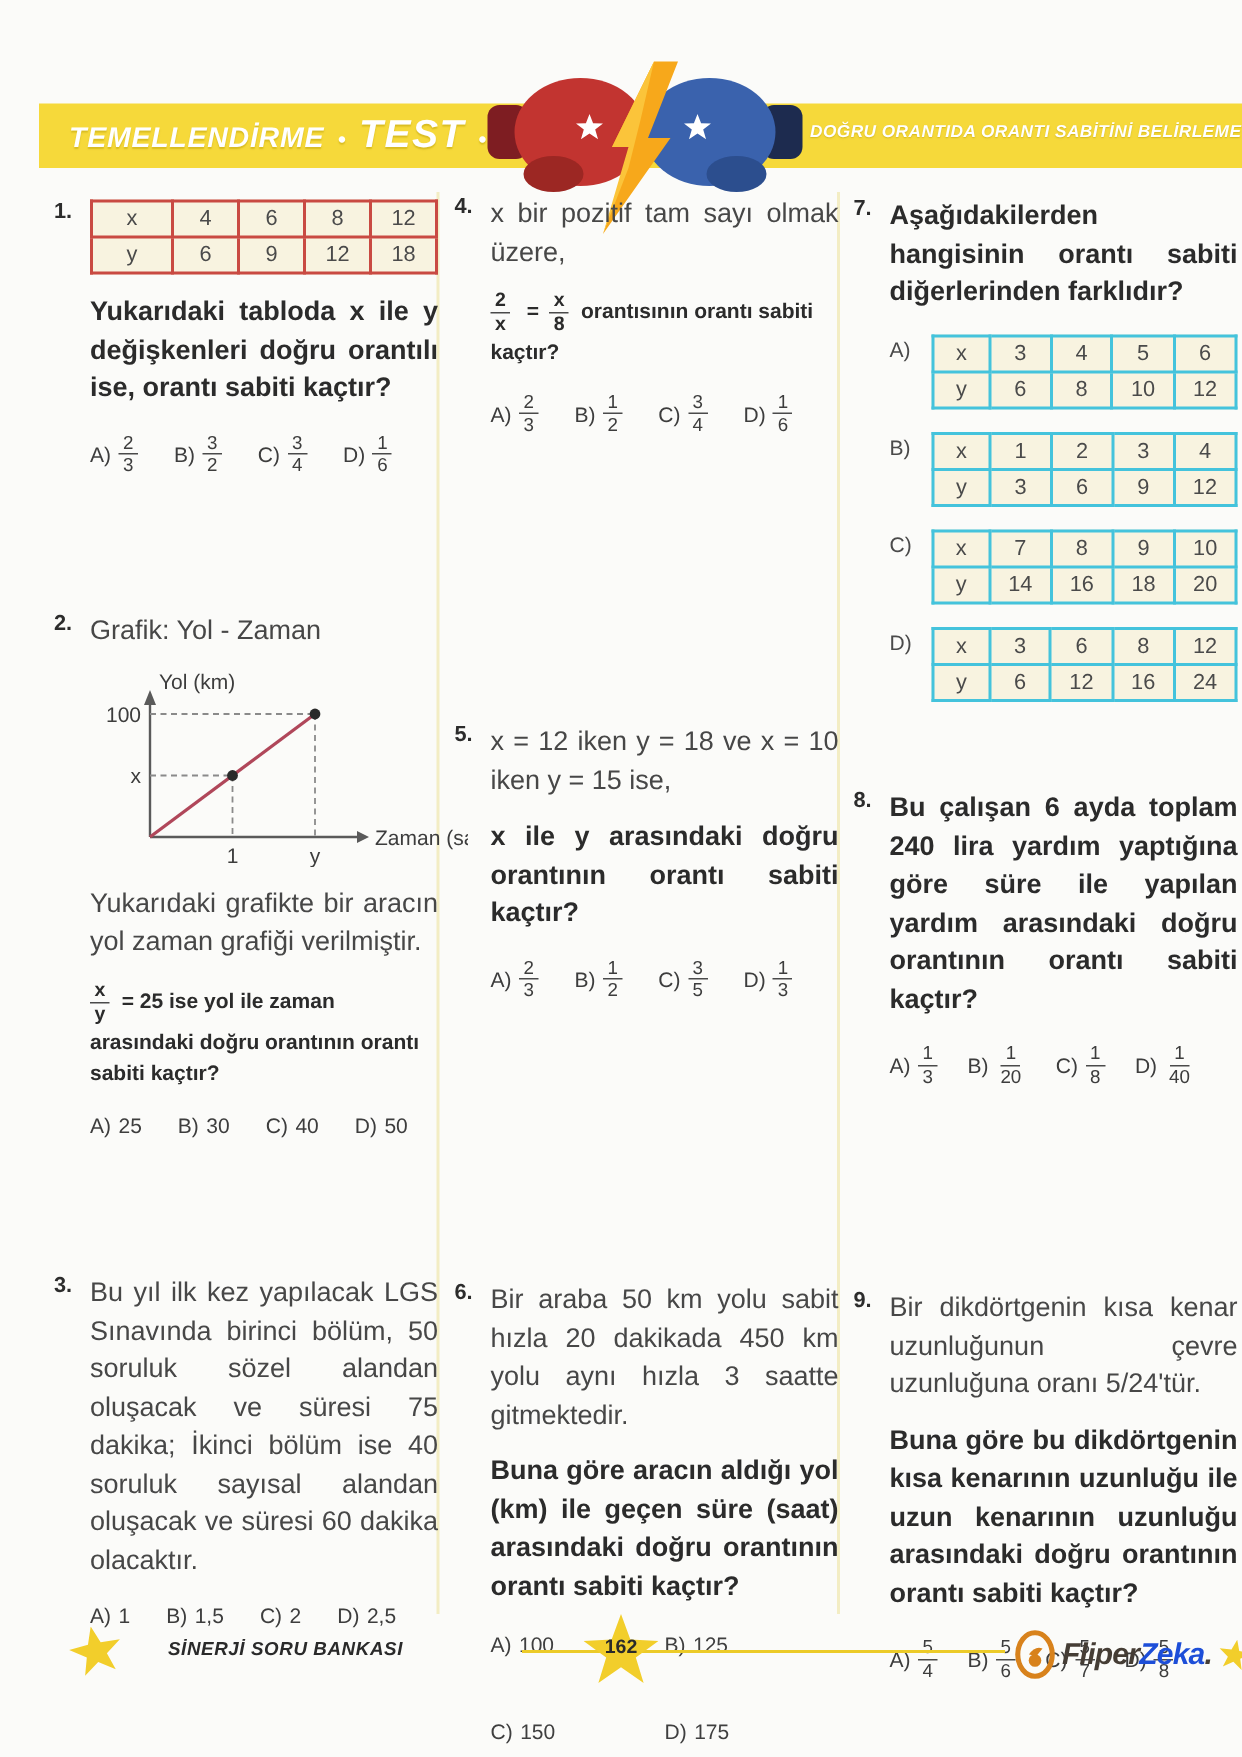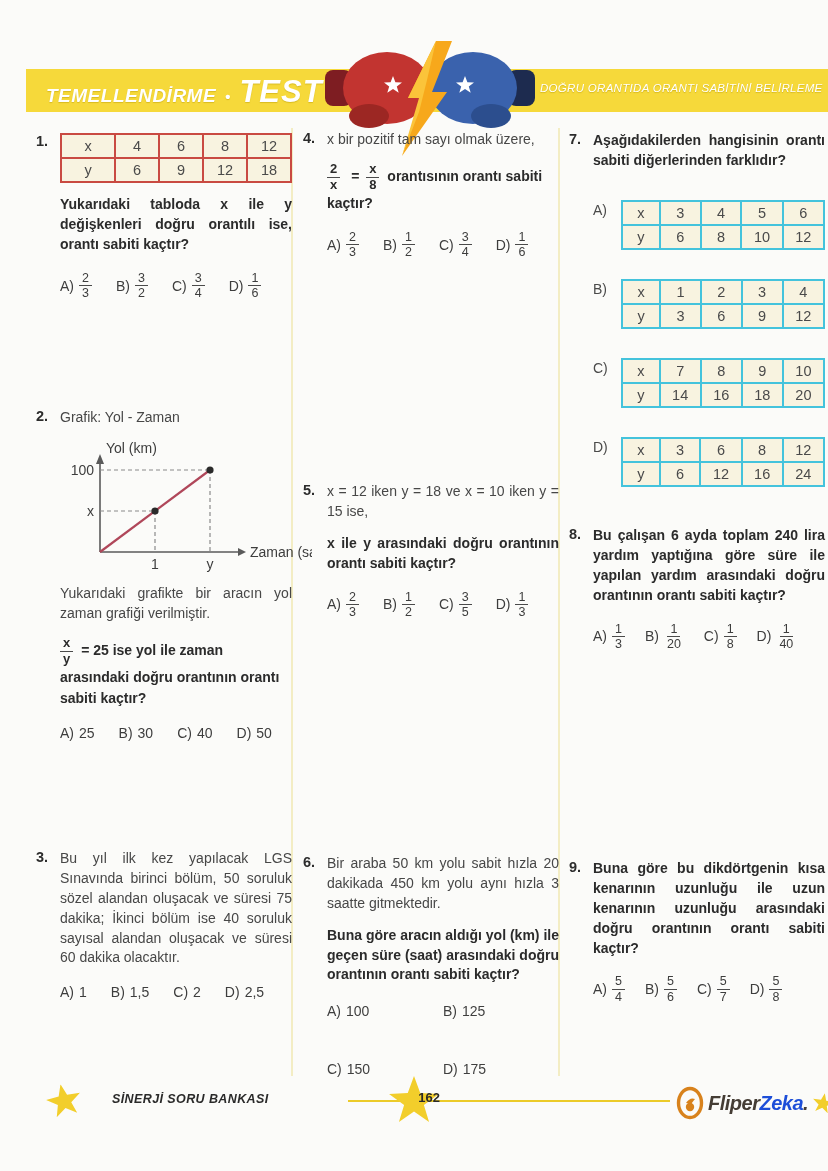--- a/index.html
+++ b/index.html
@@ -7,34 +7,34 @@
   body {
     position:relative; background:#fbfbf9; overflow:hidden;
     font-family:"Liberation Sans", sans-serif; color:#3f3f3f;
   }
   
   .banner { position:absolute; left:26px; top:69px; right:0; height:43px; background:#f6d93a; }
   .banner-left { position:absolute; left:46px; top:74px; display:flex; align-items:baseline; gap:9px;
     font-style:italic; font-weight:bold; color:#fff; text-shadow:0 1px 1px rgba(180,150,0,.45); white-space:nowrap; }
   .banner-left .series { font-size:19px; letter-spacing:.5px; }
   .banner-left .dot { font-size:15px; }
-  .banner-left .test { font-size:31px; letter-spacing:1px; }
+  .banner-left .test { font-size:26px; letter-spacing:1px; }
   .banner-left .testno { font-size:25px; }
   .banner-right { position:absolute; left:540px; top:82px; width:282px; text-align:center;
-    font-style:italic; font-weight:normal; font-size:11.5px; color:#fff; letter-spacing:.3px;
+    font-style:italic; font-weight:bold; font-size:11.5px; color:#fff; letter-spacing:.3px;
     text-shadow:0 1px 1px rgba(180,150,0,.5); white-space:nowrap; }
   .gloves-wrap { position:absolute; left:323px; top:40px; width:214px; height:118px; }
   
   .col-sep { position:absolute; top:128px; height:948px; width:2px; background:#f3edc4; }
   .sep1 { left:291px; } .sep2 { left:558px; }
   
   .q { position:absolute; width:256px; display:flex; gap:7px; }
   .q-num { font-weight:bold; font-size:14.5px; color:#2c2c2c; width:17px; flex:none; }
   .q-body { flex:1; display:flex; flex-direction:column; gap:12px; min-width:0; }
-  .qtext { font-size:14px; line-height:1.42; text-align:justify; color:#474747; }
+  .qtext { font-size:18px; line-height:1.42; text-align:justify; color:#474747; }
   .bold { font-weight:bold; color:#2b2b2b; }
   
   table.xy { border-collapse:collapse; background:#f8f3e0; }
   table.xy td { text-align:center; font-size:14.5px; color:#4a4a4a; padding:3px 0; }
   table.red td { border:2px solid #c94a42; }
   table.cyan td { border:2px solid #44c3dc; }
   table.xy td.lab { width:54px; }
   table.xy td.val { width:44px; }
   table.xy.small td.lab { width:40px; }
   table.xy.small td.val { width:43px; }
@@ -53,21 +53,21 @@
   .tbl-opt { display:flex; gap:6px; margin-top:6px; }
   .tbl-opt .letter { font-size:14px; color:#4a4a4a; width:22px; flex:none; padding-top:2px; }
   
   .graph-svg text { font-family:"Liberation Sans",sans-serif; fill:#3d3d3d; }
   
   .footer-line { position:absolute; left:348px; top:1100px; width:322px; height:2px; background:#eccb29; }
   .star { background:#f2ce2b; clip-path:polygon(50% 0%, 62% 34%, 98% 36%, 69% 58%, 79% 92%, 50% 71%, 21% 92%, 31% 58%, 2% 36%, 38% 34%); }
   .star-left { position:absolute; left:46px; top:1084px; width:36px; height:34px; transform:rotate(-12deg); }
   .footer-brand { position:absolute; left:112px; top:1092px; font-size:12.5px; font-weight:bold; font-style:italic; color:#2a2a2a; letter-spacing:.4px;text-align:center; }
   .star-page { position:absolute; left:388px; top:1076px; width:52px; height:50px; }
-  .page-num { position:absolute; left:388px; top:1090px; width:52px; text-align:right; font-size:13px; font-weight:bold; color:#2a2a2a; }
+  .page-num { position:absolute; left:388px; top:1090px; width:52px; text-align:center; font-size:13px; font-weight:bold; color:#2a2a2a; }
   .logo { position:absolute; left:676px; top:1086px; display:flex; align-items:center; gap:4px; }
   .logo-text { font-size:20px; font-weight:bold; font-style:italic; letter-spacing:-0.5px; }
   .logo-text .p1 { color:#453d35; }
   .logo-text .p2 { color:#1d4ed8; }
   .logo-text .dot { color:#453d35; }
   .logo-star { width:22px; height:21px; transform:rotate(10deg); }
 </style>
 </head>
 <body>
 
@@ -349,21 +349,21 @@
       <span class="opt">
           <span>D)</span>
           <span>175</span>
         </span>
     </div>
   </div>
 </div>
 
 <div class="q" style="left:569px; top:131px;">
   <span class="q-num">7.</span>
-  <div class="q-body" style="gap:23px;">
+  <div class="q-body" style="gap:9px;">
     <p class="qtext bold">Aşağıdakilerden hangisinin orantı sabiti diğerlerinden farklıdır?</p>
 
     <div class="tbl-opt">
       <span class="letter">A)</span>
       <table class="xy cyan small">
           <tbody>
         <tr>
           <td class="lab">x</td>
           <td class="val">3</td>
           <td class="val">4</td>
@@ -482,20 +482,21 @@
             <span class="den">40</span>
           </span>
         </span>
     </div>
   </div>
 </div>
 
 <div class="q" style="left:569px; top:859px;">
   <span class="q-num">9.</span>
   <div class="q-body">
+    <p class="qtext">Bir dikdörtgenin kısa kenar uzunluğunun çevre uzunluğuna oranı 5/24'tür.</p>
     <p class="qtext bold">Buna göre bu dikdörtgenin kısa kenarının uzunluğu ile uzun kenarının uzunluğu arasındaki doğru orantının orantı sabiti kaçtır?</p>
     <div class="options tight">
       <span class="opt">
           <span>A)</span>
           <span class="frac">
             <span class="num">5</span>
             <span class="den">4</span>
           </span>
         </span>
       <span class="opt">

